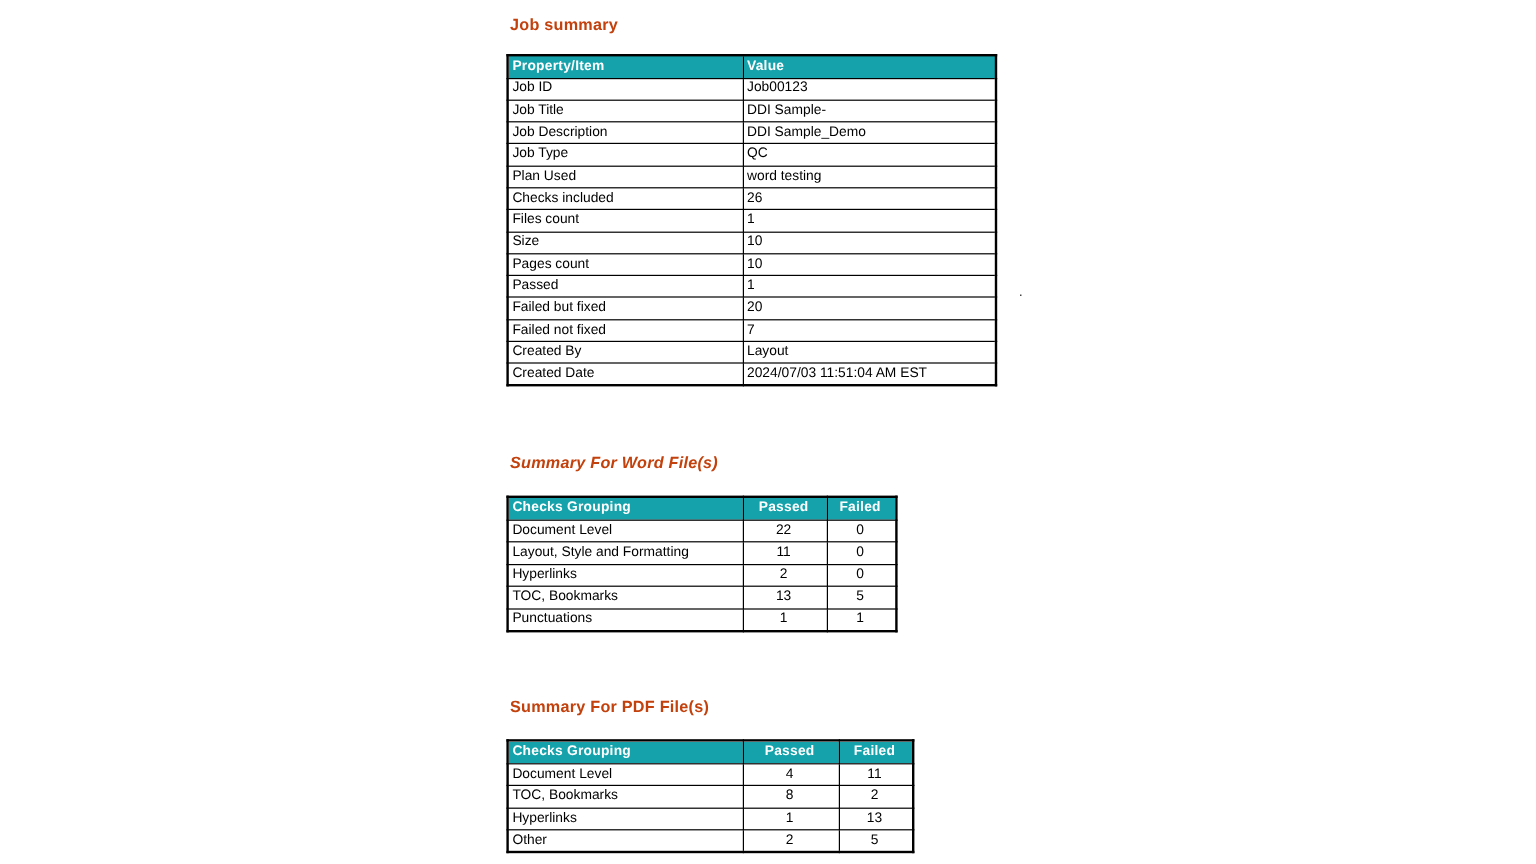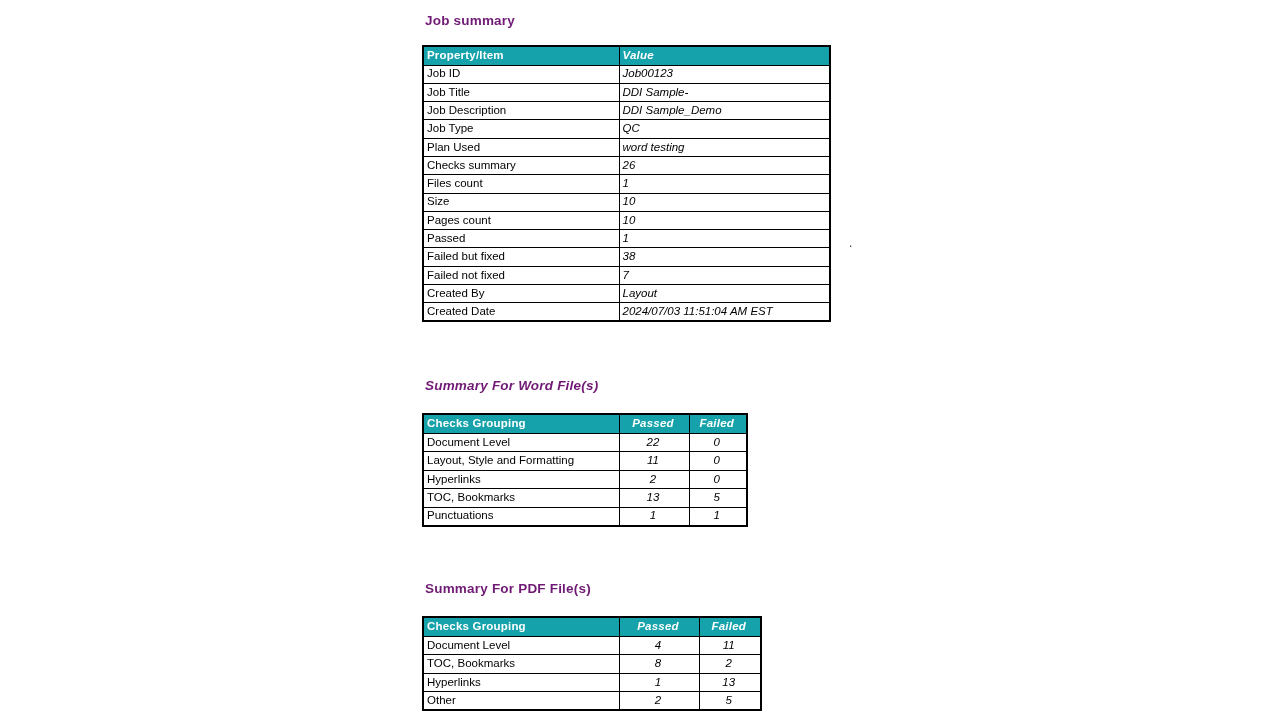--- a/index.html
+++ b/index.html
@@ -7,21 +7,21 @@
     width: 1280px; height: 720px;
     background: #ffffff;
     overflow: hidden;
     font-family: "Liberation Sans", sans-serif;
   }
   .title {
     position: absolute;
     margin: 0;
     font-size: 13.5px;
     font-weight: 700;
-    color: #701a75;
+    color: #c2410c;
     line-height: 15px;
     letter-spacing: 0.2px;
     white-space: nowrap;
   }
   .title-job  { left: 425px; top: 13px;  }
   .title-word { left: 425px; top: 378px; font-style: italic; }
   .title-pdf  { left: 425px; top: 581px; }
 
   table.tbl {
     position: absolute;
@@ -42,21 +42,21 @@
   .tbl thead tr { height: 19px; }
   .tbl tbody tr { height: 18.3px; }
   .tbl th {
     background: var(--hdr, #15a2ab);
     color: #ffffff;
     font-weight: 700;
     text-align: left;
     letter-spacing: 0.2px;
   }
   .tbl th:not(:first-child),
-  .tbl td:not(:first-child) { text-align: center; padding-left: 0; font-style: italic; }
+  .tbl td:not(:first-child) { text-align: center; padding-left: 0; }
 
   .tbl-job  { left: 422px; top: 45px;  width: 409px; }
   .tbl-job  col.cA { width: 196px; }
   .tbl-job  th:nth-child(2),
   .tbl-job  td:nth-child(2) { text-align: left; padding-left: 3px; }
 
   .tbl-word { left: 422px; top: 413px; width: 326px; }
   .tbl-word col.cA { width: 196px; }
   .tbl-word col.cB { width: 70px;  }
   .tbl-word tbody tr { height: 18.5px; }
@@ -105,42 +105,42 @@
         </tr>
         <tr>
           <td>Job Type</td>
           <td>QC</td>
         </tr>
         <tr>
           <td>Plan Used</td>
           <td>word testing</td>
         </tr>
         <tr>
-          <td>Checks summary</td>
+          <td>Checks included</td>
           <td>26</td>
         </tr>
         <tr>
           <td>Files count</td>
           <td>1</td>
         </tr>
         <tr>
           <td>Size</td>
           <td>10</td>
         </tr>
         <tr>
           <td>Pages count</td>
           <td>10</td>
         </tr>
         <tr>
           <td>Passed</td>
           <td>1</td>
         </tr>
         <tr>
           <td>Failed but fixed</td>
-          <td>38</td>
+          <td>20</td>
         </tr>
         <tr>
           <td>Failed not fixed</td>
           <td>7</td>
         </tr>
         <tr>
           <td>Created By</td>
           <td>Layout</td>
         </tr>
         <tr>

